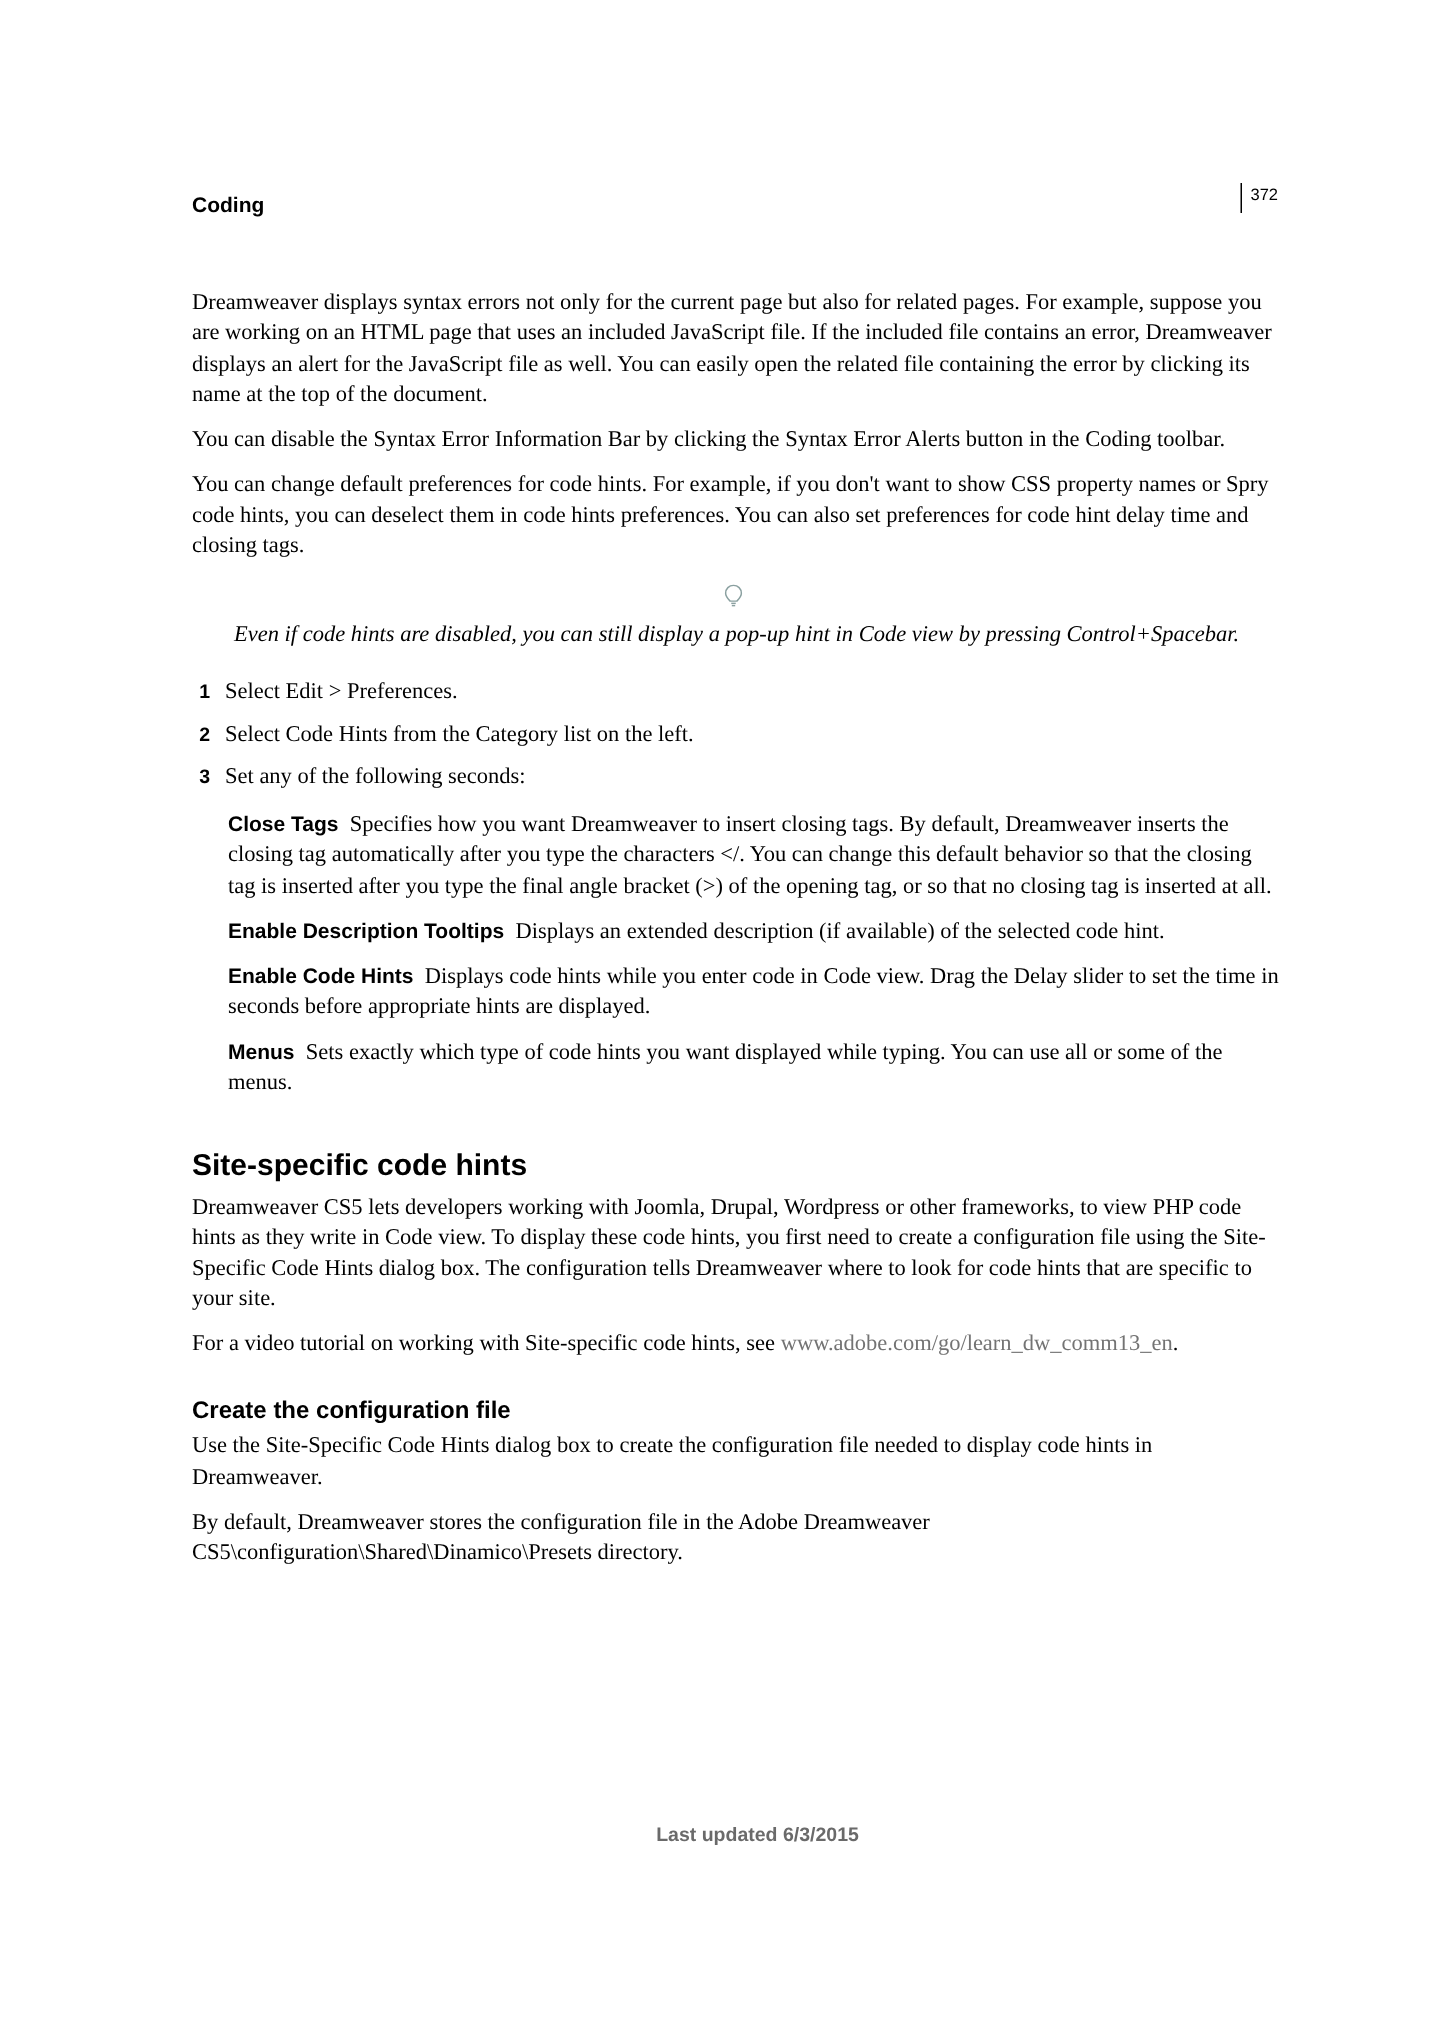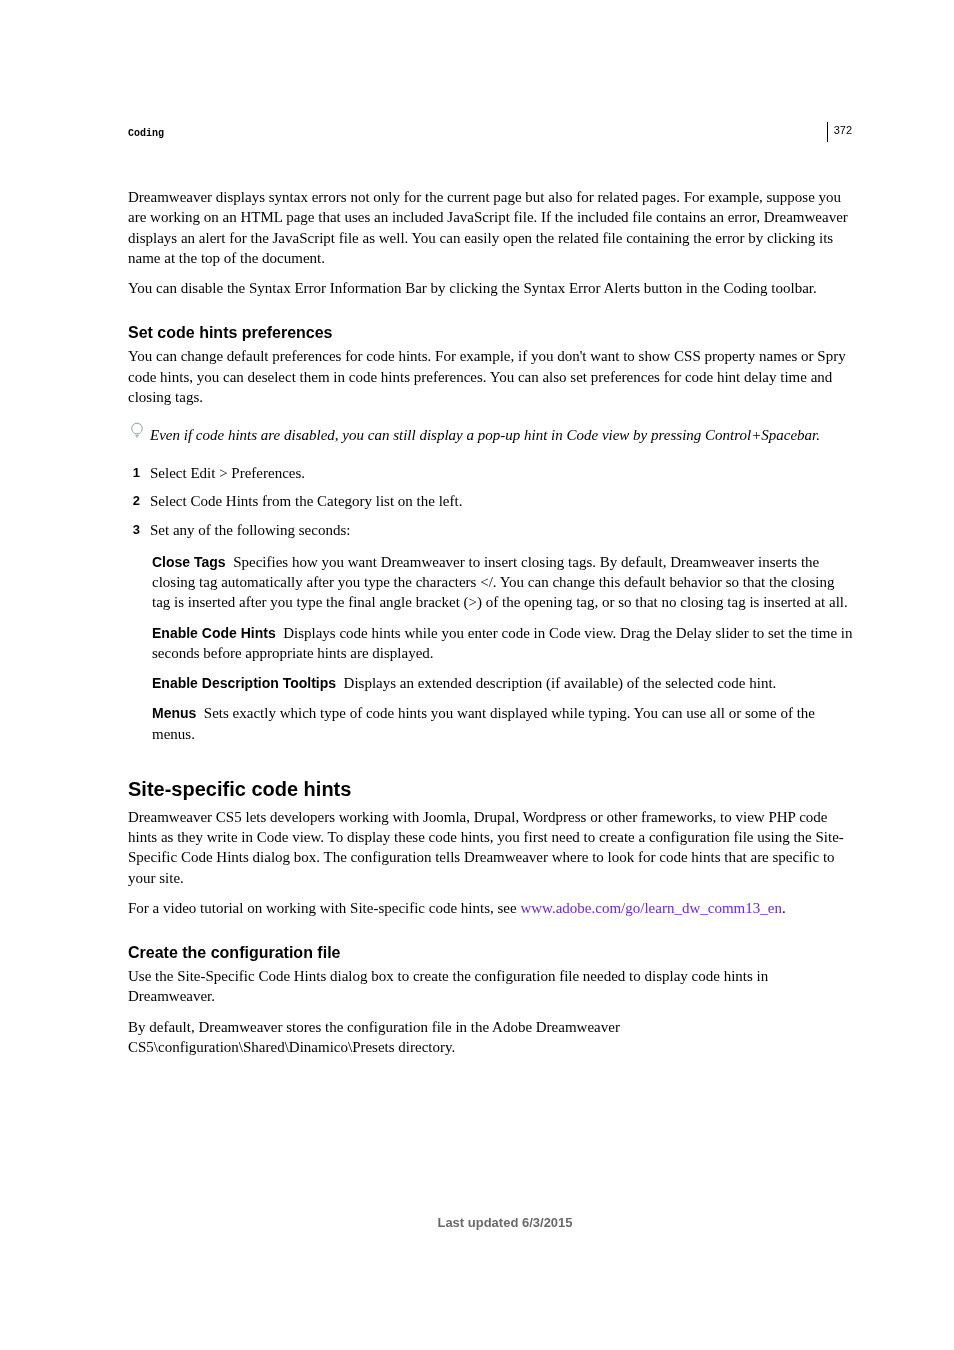--- a/index.html
+++ b/index.html
@@ -19,23 +19,23 @@
     position: absolute;
     top: 122px;
     right: 102px;
     font-family: "Myriad Pro", "Helvetica Neue", Arial, sans-serif;
     font-weight: 400;
     font-size: 11px;
     border-left: 1px solid #000;
     padding: 2px 0 6px 6px;
   }
   .section-label {
-    font-family: Liberation Mono, monospace;
+    font-family: Liberation Sans, sans-serif;
     font-weight: 700;
-    font-size: 10px;
+    font-size: 14px;
     margin-bottom: 48px;
   }
   p {
     font-size: 15px;
     line-height: 1.35;
     margin: 0 0 10px 0;
     text-align: left;
   }
   .h3 {
     font-family: "Myriad Pro", "Helvetica Neue", Arial, sans-serif;
@@ -44,22 +44,23 @@
     margin: 26px 0 4px 0;
   }
   .h2 {
     font-family: "Myriad Pro", "Helvetica Neue", Arial, sans-serif;
     font-weight: 700;
     font-size: 20px;
     margin: 34px 0 6px 0;
   }
   .tip-row {
     display: flex;
-    align-items: flex-end;
+    align-items: center;
     margin: 10px 0 18px 0;
+    flex-direction: column;
   }
   .tip-icon {
     width: 18px;
     flex: 0 0 18px;
     margin-right: 4px;
     margin-top: 2px;
   }
   .tip-text {
     font-style: italic;
     font-size: 15px;
@@ -93,21 +94,21 @@
     margin-bottom: 10px;
     font-size: 15px;
     line-height: 1.35;
   }
   .option-label {
     font-family: "Myriad Pro", "Helvetica Neue", Arial, sans-serif;
     font-weight: 700;
     font-size: 14px;
   }
   a.link {
-    color: #6d28d9;
+    color: #737373;
     text-decoration: none;
     font-family: Liberation Serif, serif;
   }
   .footer {
     position: absolute;
     bottom: 120px;
     left: 0;
     width: 100%;
     text-align: center;
     font-family: "Myriad Pro", "Helvetica Neue", Arial, sans-serif;
@@ -121,21 +122,20 @@
 <body>
 
 <div class="page">
 
   <div class="page-number">372</div>
   <div class="section-label">Coding</div>
 
   <p>Dreamweaver displays syntax errors not only for the current page but also for related pages. For example, suppose you are working on an HTML page that uses an included JavaScript file. If the included file contains an error, Dreamweaver displays an alert for the JavaScript file as well. You can easily open the related file containing the error by clicking its name at the top of the document.</p>
   <p>You can disable the Syntax Error Information Bar by clicking the Syntax Error Alerts button in the Coding toolbar.</p>
 
-  <div class="h3">Set code hints preferences</div>
   <p>You can change default preferences for code hints. For example, if you don't want to show CSS property names or Spry code hints, you can deselect them in code hints preferences. You can also set preferences for code hint delay time and closing tags.</p>
 
   <div class="tip-row">
     <span class="tip-icon">
       <svg viewBox="0 0 24 24" width="18" height="22">
         <path d="M12 3 C8 3 5 6 5 10 C5 13 7 15 9 17 L15 17 C17 15 19 13 19 10 C19 6 16 3 12 3 Z" fill="none" stroke="#8aa0a0" stroke-width="1.3"></path>
         <line x1="10" y1="19" x2="14" y2="19" stroke="#8aa0a0" stroke-width="1.3"></line>
         <line x1="10.5" y1="21" x2="13.5" y2="21" stroke="#8aa0a0" stroke-width="1.3"></line>
       </svg>
     </span>
@@ -151,24 +151,24 @@
       </li>
     <li>
         <span>Set any of the following seconds:</span>
       </li>
   </ol>
 
   <div class="option-block">
     <span class="option-label">Close Tags</span>&nbsp;&nbsp;<span>Specifies how you want Dreamweaver to insert closing tags. By default, Dreamweaver inserts the closing tag automatically after you type the characters &lt;/. You can change this default behavior so that the closing tag is inserted after you type the final angle bracket (&gt;) of the opening tag, or so that no closing tag is inserted at all.</span>
   </div>
   <div class="option-block">
-    <span class="option-label">Enable Code Hints</span>&nbsp;&nbsp;<span>Displays code hints while you enter code in Code view. Drag the Delay slider to set the time in seconds before appropriate hints are displayed.</span>
+    <span class="option-label">Enable Description Tooltips</span>&nbsp;&nbsp;<span>Displays an extended description (if available) of the selected code hint.</span>
   </div>
   <div class="option-block">
-    <span class="option-label">Enable Description Tooltips</span>&nbsp;&nbsp;<span>Displays an extended description (if available) of the selected code hint.</span>
+    <span class="option-label">Enable Code Hints</span>&nbsp;&nbsp;<span>Displays code hints while you enter code in Code view. Drag the Delay slider to set the time in seconds before appropriate hints are displayed.</span>
   </div>
   <div class="option-block">
     <span class="option-label">Menus</span>&nbsp;&nbsp;<span>Sets exactly which type of code hints you want displayed while typing. You can use all or some of the menus.</span>
   </div>
 
   <div class="h2">Site-specific code hints</div>
   <p>Dreamweaver CS5 lets developers working with Joomla, Drupal, Wordpress or other frameworks, to view PHP code hints as they write in Code view. To display these code hints, you first need to create a configuration file using the Site-Specific Code Hints dialog box. The configuration tells Dreamweaver where to look for code hints that are specific to your site.</p>
   <p>
     <span>For a video tutorial on working with Site-specific code hints, see </span><a class="link">www.adobe.com/go/learn_dw_comm13_en</a><span>.</span>
   </p>

